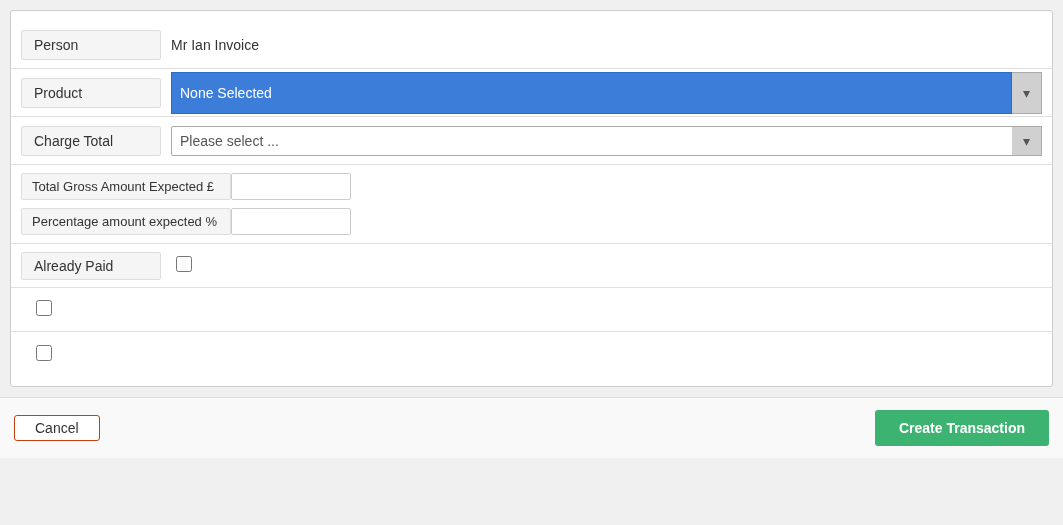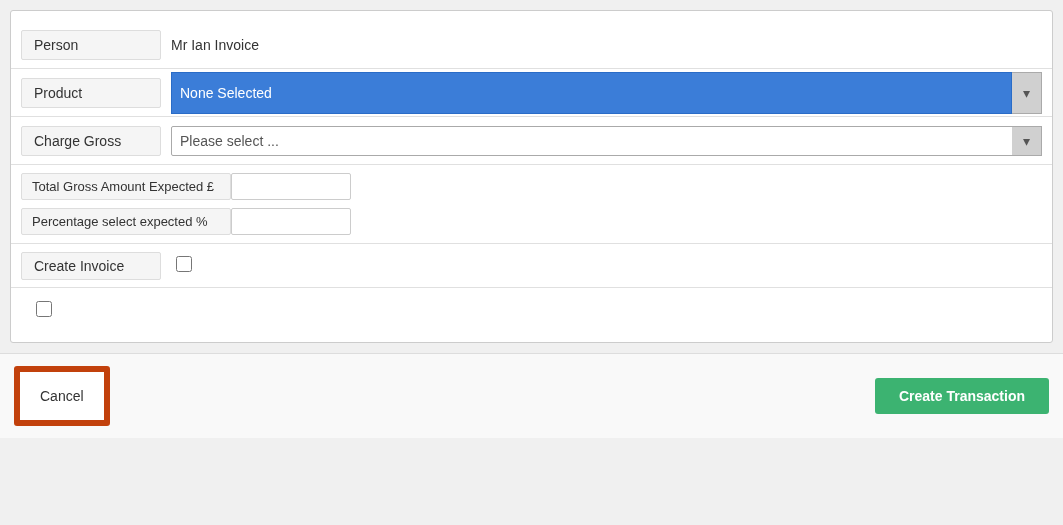--- a/index.html
+++ b/index.html
@@ -160,22 +160,22 @@
       justify-content: space-between;
       align-items: center;
       padding: 12px 14px;
       background: #f9f9f9;
       border-top: 1px solid #ddd;
       margin-top: 8px;
     }
 
     .cancel-btn {
       background: #fff;
-      border: 6px solid #c2410c;
-      padding: 16px 20px;
+      border: 1px solid #c2410c;
+      padding: 4px 20px;
       border-radius: 3px;
       cursor: pointer;
       color: #333;
       font-size: 14px;
     }
 
     .create-btn {
       background: #3cb371;
       border: none;
       padding: 10px 24px;
@@ -234,45 +234,50 @@
       <select class="product-select">
         <option>None Selected</option>
       </select>
       <div class="product-select-btn">
         <span>▾</span>
       </div>
     </div>
   </div>
 
   <div class="form-row">
-    <span class="field-label">Charge Gross</span>
+    <span class="field-label">Charge Total</span>
     <div class="select-wrapper" style="margin-left: 10px;">
       <select class="styled-select default">
         <option>Please select ...</option>
       </select>
       <div class="select-arrow">
         <span>▾</span>
       </div>
     </div>
   </div>
 
   <div class="amount-section">
     <div class="amount-row">
       <span class="amount-label">Total Gross Amount Expected £</span>
       <input class="amount-input" type="text" value="" style="">
     </div>
     <div class="amount-row">
-      <span class="amount-label">Percentage select expected %</span>
+      <span class="amount-label">Percentage amount expected %</span>
       <input class="amount-input" type="text" value="" style="">
     </div>
   </div>
 
-
   <div class="checkbox-row">
-    <span class="checkbox-label">Create Invoice</span>
+    <span class="checkbox-label">Already Paid</span>
+    <div class="checkbox-wrapper">
+      <input type="checkbox" style="">
+    </div>
+  </div>
+
+  <div class="checkbox-row">
     <div class="checkbox-wrapper">
       <input type="checkbox" style="">
     </div>
   </div>
 
   <div class="checkbox-row" style="border-bottom: none;">
     <div class="checkbox-wrapper">
       <input type="checkbox" style="">
     </div>
   </div>

